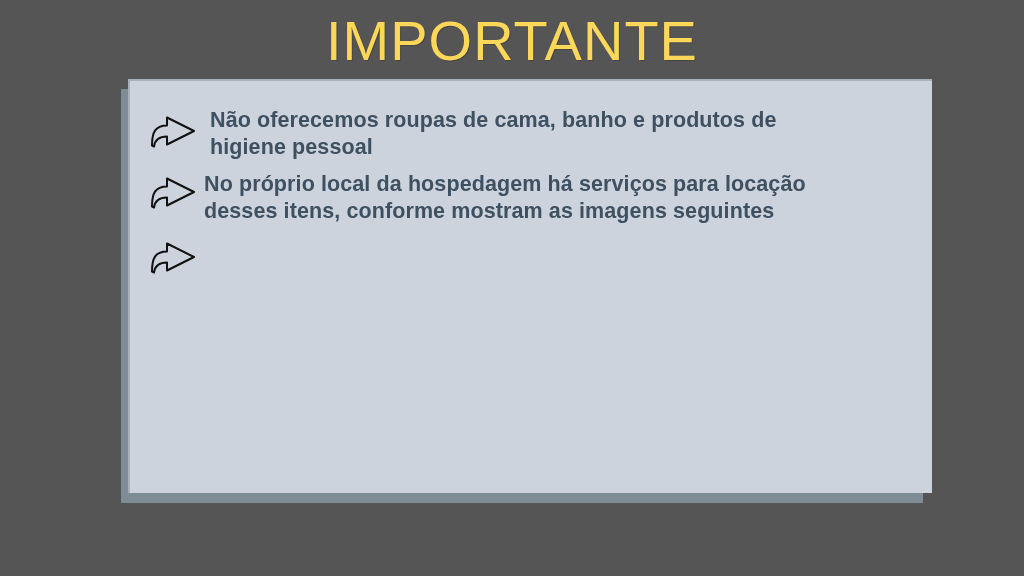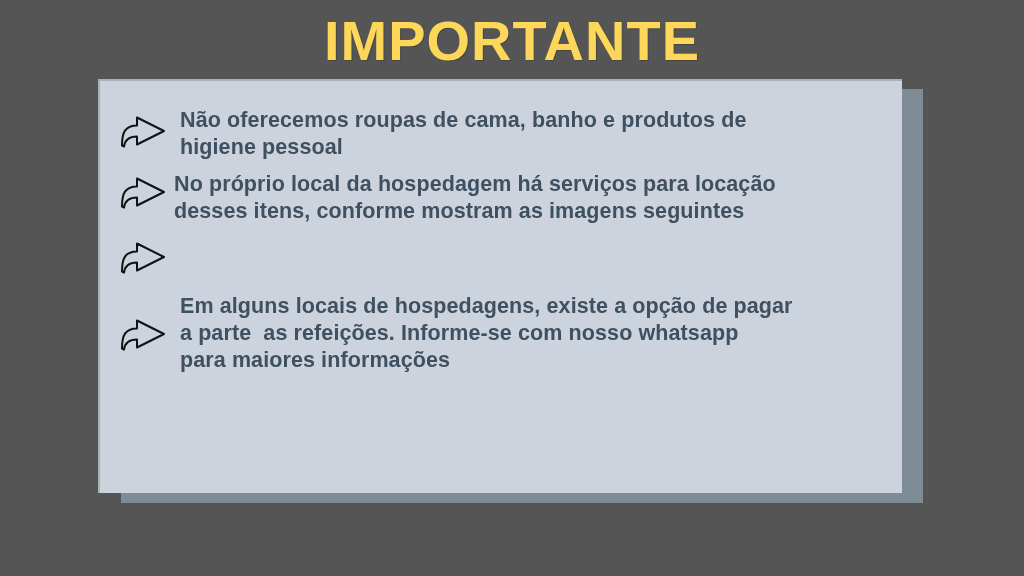--- a/index.html
+++ b/index.html
@@ -23,42 +23,42 @@
   }
 
   
   #slide-title {
     position: absolute;
     left: 0;
     top: 12px;
     width: 1024px;
     text-align: center;
     font-size: 56px;
-    font-weight: bold;
+    font-weight: normal;
     letter-spacing: 1px;
     color: #fcd75a;
     line-height: 1.05;
     white-space: nowrap;
     text-shadow: 1px 1px 0 rgba(0,0,0,0.18);
   }
 
   
   #panel-shadow {
     position: absolute;
     left: 121px;
     top: 89px;
     width: 802px;
     height: 414px;
     background: #7e8c96;
   }
 
   
   #panel {
     position: absolute;
-    left: 98px;
+    left: 128px;
     top: 79px;
     width: 804px;
     height: 414px;
     background: #ccd3dd;
     border-top: 2px solid #a9b0b8;
     border-left: 2px solid #a9b0b8;
     box-sizing: border-box;
     padding: 14px 34px 10px 18px;
   }
 
@@ -151,28 +151,18 @@
       </div>
 
       <div class="bullet-row" id="row-2">
         <span class="bullet-icon">
           <svg viewBox="0 0 92 70" xmlns="http://www.w3.org/2000/svg">
             <path d="M4 64 C4 38, 10 24, 34 24 L34 8 L88 35 L34 62 L34 46 C18 46, 10 52, 8 66 Z" fill="none" stroke="#111111" stroke-width="4" stroke-linejoin="round" stroke-linecap="round"></path>
           </svg>
         </span>
       </div>
 
-      <div class="bullet-row" id="row-3">
-        <span class="bullet-icon">
-          <svg viewBox="0 0 92 70" xmlns="http://www.w3.org/2000/svg">
-            <path d="M4 64 C4 38, 10 24, 34 24 L34 8 L88 35 L34 62 L34 46 C18 46, 10 52, 8 66 Z" fill="none" stroke="#111111" stroke-width="4" stroke-linejoin="round" stroke-linecap="round"></path>
-          </svg>
-        </span>
-        <span class="bullet-text">Em alguns locais de hospedagens, existe a opção de pagar
-a parte  as refeições. Informe-se com nosso whatsapp
-para maiores informações</span>
-      </div>
 
 
     </div>
   </div>
 
 </div>
 
 </body></html>

